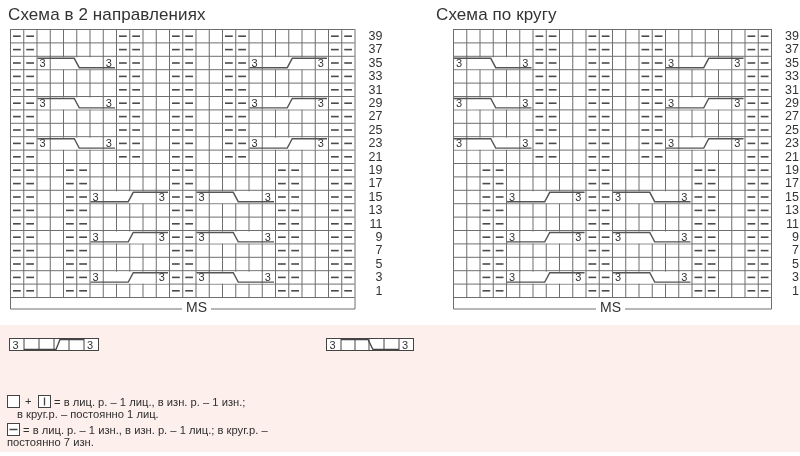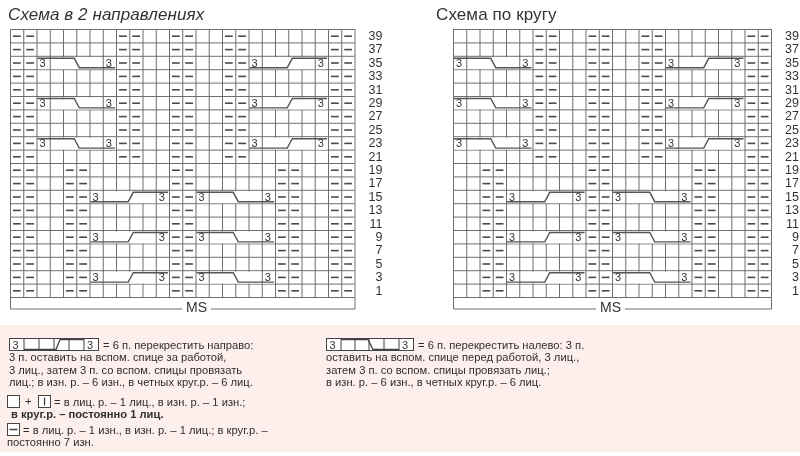--- a/index.html
+++ b/index.html
@@ -23,21 +23,21 @@
     position: absolute; left: 0; top: 325px; width: 800px; height: 127px; background: #fdefeb;
   }
   .legend-text {
     position: absolute; font-size: 11.2px; line-height: 12.4px; color: #2f2f2f; white-space: pre;
   }
   .legend-icon { position: absolute; }
 </style>
 </head>
 <body>
 
-<div class="title" style="left:8px;font-style:italic;">Схема в 2 направлениях</div>
+<div class="title" style="left:8px;">Схема в 2 направлениях</div>
 <div class="chart" id="chart0" style="left:10px; top:29px; width:372px; height:290px;">
   <svg class="grid" width="346.5" height="282">
       <polyline points="0.5,268 0.5,280 345,280 345,268" fill="none" stroke="#6e6e6e" stroke-width="1"></polyline>
       <line x1="0.5" y1="0" x2="0.5" y2="268" stroke="#6e6e6e" stroke-width="1"></line>
       <line x1="13.75" y1="0" x2="13.75" y2="268" stroke="#6e6e6e" stroke-width="1"></line>
       <line x1="27" y1="0" x2="27" y2="268" stroke="#6e6e6e" stroke-width="1"></line>
       <line x1="40.25" y1="0" x2="40.25" y2="268" stroke="#6e6e6e" stroke-width="1"></line>
       <line x1="53.5" y1="0" x2="53.5" y2="268" stroke="#6e6e6e" stroke-width="1"></line>
       <line x1="66.75" y1="0" x2="66.75" y2="268" stroke="#6e6e6e" stroke-width="1"></line>
       <line x1="80" y1="0" x2="80" y2="268" stroke="#6e6e6e" stroke-width="1"></line>
@@ -694,51 +694,43 @@
     <rect x="0.5" y="0.5" width="89" height="12" fill="#fff" stroke="#444"></rect>
     <line x1="15" y1="0" x2="15" y2="13" stroke="#444"></line>
     <line x1="30" y1="0" x2="30" y2="13" stroke="#444"></line>
     <line x1="45" y1="0" x2="45" y2="13" stroke="#444"></line>
     <line x1="60" y1="0" x2="60" y2="13" stroke="#444"></line>
     <line x1="75" y1="0" x2="75" y2="13" stroke="#444"></line>
     <polyline points="15,11.5 47,11.5 51,1.5 75,1.5" fill="none" stroke="#444" stroke-width="1.3"></polyline>
     <text x="3.5" y="11" font-size="11" fill="#333" font-family="Liberation Sans, sans-serif">3</text>
     <text x="78" y="11" font-size="11" fill="#333" font-family="Liberation Sans, sans-serif">3</text>
   </svg>
-  <div class="legend-text" style="left:9px; top:14px; text-indent:94px;">= 6 п. перекрестить направо:
-3 п. оставить на вспом. спице за работой,
-3 лиц., затем 3 п. со вспом. спицы провязать
-лиц.; в изн. р. – 6 изн., в четных круг.р. – 6 лиц.</div>
 
   <svg class="legend-icon" style="left:326px; top:13px;" width="88" height="13">
     <rect x="0.5" y="0.5" width="87" height="12" fill="#fff" stroke="#444"></rect>
     <line x1="15" y1="0" x2="15" y2="13" stroke="#444"></line>
     <line x1="29" y1="0" x2="29" y2="13" stroke="#444"></line>
     <line x1="43" y1="0" x2="43" y2="13" stroke="#444"></line>
     <line x1="58" y1="0" x2="58" y2="13" stroke="#444"></line>
     <line x1="73" y1="0" x2="73" y2="13" stroke="#444"></line>
     <polyline points="15,1.5 42,1.5 47,11.5 73,11.5" fill="none" stroke="#444" stroke-width="1.3"></polyline>
     <text x="3.5" y="11" font-size="11" fill="#333" font-family="Liberation Sans, sans-serif">3</text>
     <text x="76" y="11" font-size="11" fill="#333" font-family="Liberation Sans, sans-serif">3</text>
   </svg>
-  <div class="legend-text" style="left:326px; top:14px; text-indent:92px;">= 6 п. перекрестить налево: 3 п.
-оставить на вспом. спице перед работой, 3 лиц.,
-затем 3 п. со вспом. спицы провязать лиц.;
-в изн. р. – 6 изн., в четных круг.р. – 6 лиц.</div>
 
   <svg class="legend-icon" style="left:7px; top:70px;" width="13" height="13">
     <rect x="0.5" y="0.5" width="12" height="12" fill="#fff" stroke="#444"></rect>
   </svg>
   <span class="legend-text" style="left:25px; top:70px;">+</span>
   <svg class="legend-icon" style="left:38px; top:70px;" width="13" height="13">
     <rect x="0.5" y="0.5" width="12" height="12" fill="#fff" stroke="#444"></rect>
     <line x1="6.5" y1="2.5" x2="6.5" y2="10.5" stroke="#444" stroke-width="1.3"></line>
   </svg>
   <div class="legend-text" style="left:54px; top:71px;">= в лиц. р. – 1 лиц., в изн. р. – 1 изн.;</div>
-  <div class="legend-text" style="left:11px; top:83px;font-weight:bold;">в круг.р. – постоянно 1 лиц.</div>
+  <div class="legend-text" style="left:17px; top:83px;">в круг.р. – постоянно 1 лиц.</div>
 
   <svg class="legend-icon" style="left:7px; top:98px;" width="13" height="13">
     <rect x="0.5" y="0.5" width="12" height="12" fill="#fff" stroke="#444"></rect>
     <line x1="2.5" y1="6.5" x2="10.5" y2="6.5" stroke="#444" stroke-width="1.5"></line>
   </svg>
   <div class="legend-text" style="left:23px; top:99px;text-align:center;">= в лиц. р. – 1 изн., в изн. р. – 1 лиц.; в круг.р. –</div>
   <div class="legend-text" style="left:7px; top:111px;">постоянно 7 изн.</div>
 </div>
 
 </body></html>

